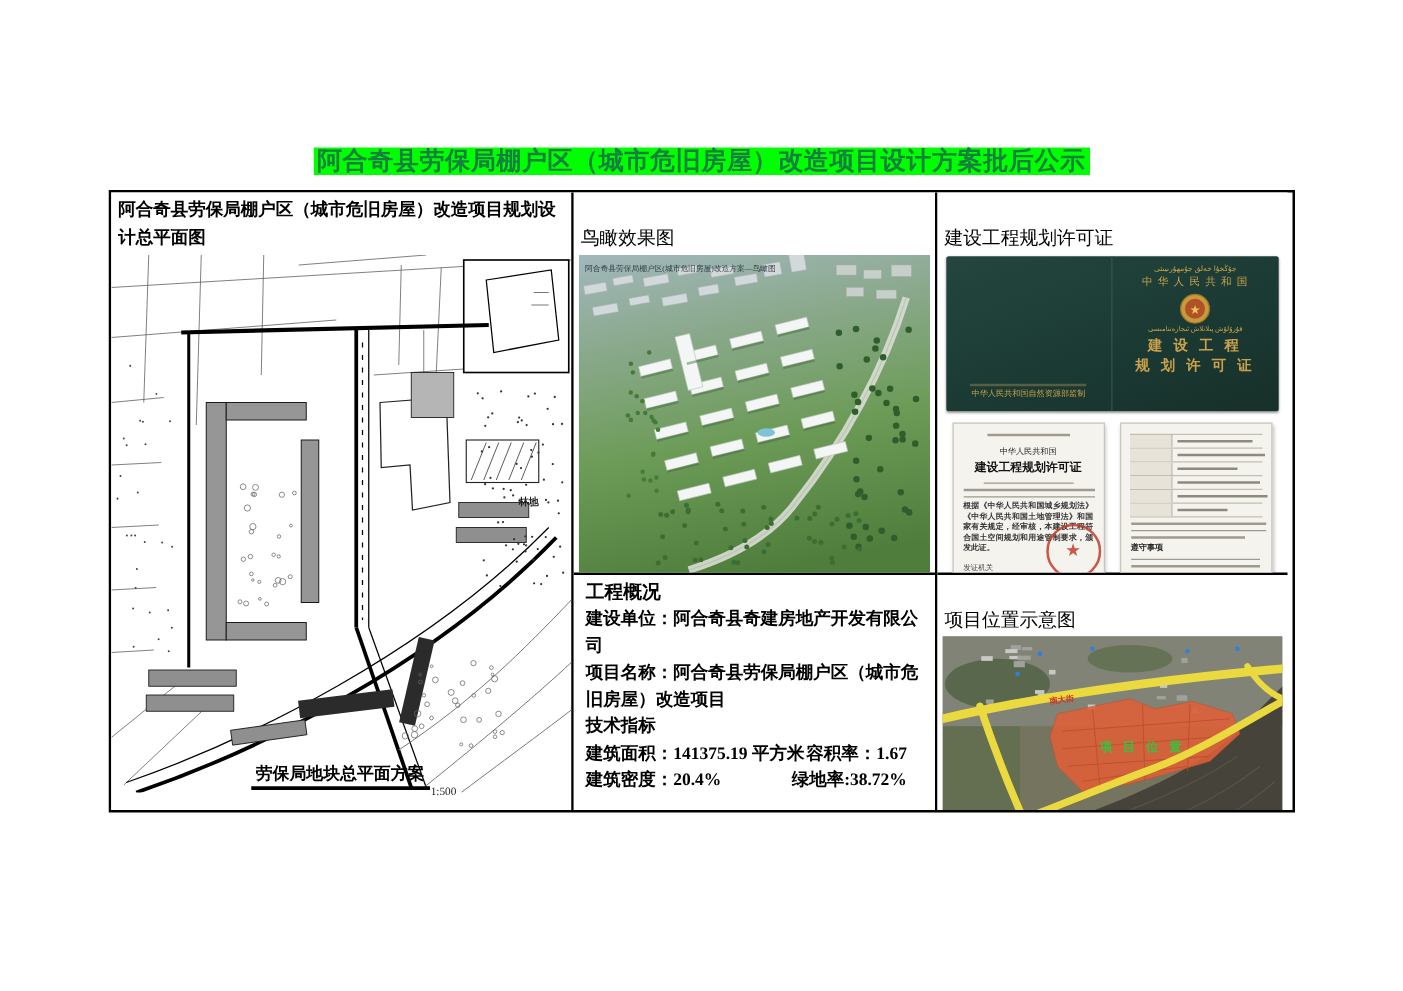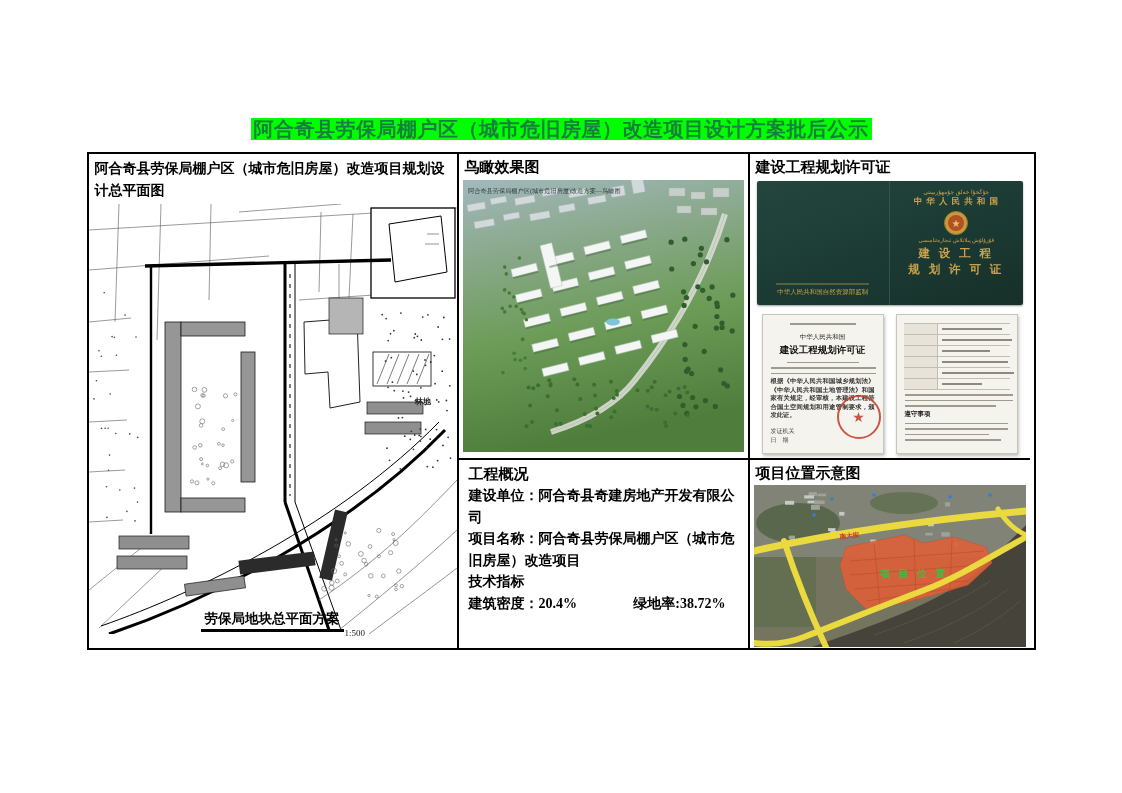--- a/index.html
+++ b/index.html
@@ -9,34 +9,34 @@
   .main-title{display:inline-block;background:#00ff00;color:#15803d;font-weight:bold;
        font-size:20px;line-height:22px;padding:0 3px;letter-spacing:.5px;}
   .grid{width:945px;margin:12px auto 0 auto;border:2px solid #000;display:grid;
        grid-template-columns:370px 291px 280px;grid-template-rows:306px 188px;background:#fff;}
   .cell{position:relative;background:#fff;box-sizing:border-box;overflow:hidden;}
   .c-siteplan{grid-column:1;grid-row:1/3;border-right:2px solid #000;}
   .c-aerial{grid-column:2;grid-row:1;border-right:2px solid #000;border-bottom:2px solid #000;}
   .c-permit{grid-column:3;grid-row:1;border-bottom:2px solid #000;}
   .c-overview{grid-column:2;grid-row:2;border-right:2px solid #000;}
   .c-location{grid-column:3;grid-row:2;}
-  .panel-title{font-weight:bold;font-size:15px;line-height:21px;padding:3px 6px 0 6px;}
+  .panel-title{font-weight:normal;font-size:15px;line-height:21px;padding:3px 6px 0 6px;margin-top:24px;}
   .sp-title{font-size:14px;line-height:22px;padding:4px 6px 0 6px;font-weight:bold;}
   .sp-svg{position:absolute;left:0;top:50px;width:370px;height:430px;}
   .sp-caption{position:absolute;left:112px;bottom:16px;font-weight:bold;font-size:13.5px;
        border-bottom:3px solid #000;padding:0 4px 1px 4px;}
   .sp-scale{position:absolute;left:256px;bottom:10px;font-size:9px;color:#222;}
   .ae-svg{display:block;margin:2px auto 0 auto;}
   .pm-book{margin:3px 7px 0 7px;height:124px;background:linear-gradient(160deg,#24463f,#1b3a34 55%,#173029);
        display:flex;border-radius:2px;box-shadow:0 1px 2px rgba(0,0,0,.4);}
   .pm-page{flex:1;position:relative;}
   .pm-page.left{border-right:1px solid #2e564c;}
   .pm-gold{color:#c9a24b;text-align:center;}
   .pm-uy{font-size:6px;line-height:8px;margin-top:7px;}
-  .pm-country{font-size:8.5px;font-weight:bold;letter-spacing:1px;line-height:11px;}
+  .pm-country{font-size:8.5px;font-weight:normal;letter-spacing:1px;line-height:11px;}
   .pm-emblem{display:block;margin:3px auto 1px auto;}
   .pm-uy2{font-size:5.5px;line-height:7px;}
   .pm-t1{font-size:11.5px;font-weight:bold;letter-spacing:3px;line-height:14px;margin-top:2px;}
   .pm-pub{position:absolute;bottom:9px;left:0;right:0;font-size:6.5px;line-height:8px;}
   .pm-pub .uyl{display:block;height:2px;width:70%;margin:0 auto 3px auto;background:#8a7b4d;opacity:.55;}
   .pm-docs{display:flex;gap:12px;margin:9px 12px 0 12px;}
   .pm-doc{width:124px;height:138px;background:#f5f3ee;border:1px solid #c9c5bb;
        box-shadow:1px 2px 3px rgba(0,0,0,.25);position:relative;font-family:"Liberation Serif",serif;}
   .d-head{font-size:6.5px;text-align:center;margin-top:8px;color:#222;}
   .d-title{font-size:9.5px;font-weight:bold;text-align:center;margin-top:2px;color:#111;}
@@ -591,20 +591,24 @@
     </div>
   </div>
 
   <div class="cell c-overview">
     <div class="ov-body">
       <div class="ov-title">工程概况</div>
       <div>建设单位：阿合奇县奇建房地产开发有限公司</div>
       <div>项目名称：阿合奇县劳保局棚户区（城市危旧房屋）改造项目</div>
       <div>技术指标</div>
       <div class="ov-split">
+        <span>建筑面积：141375.19 平方米</span>
+          <span>容积率：1.67</span>
+      </div>
+      <div class="ov-split">
         <span>建筑密度：20.4%</span>
           <span>绿地率:38.72%</span>
       </div>
 
     </div>
   </div>
 
   <div class="cell c-location">
     <div class="panel-title">项目位置示意图</div>
     <svg class="loc-svg" width="272" height="162" viewBox="0 0 272 162">

